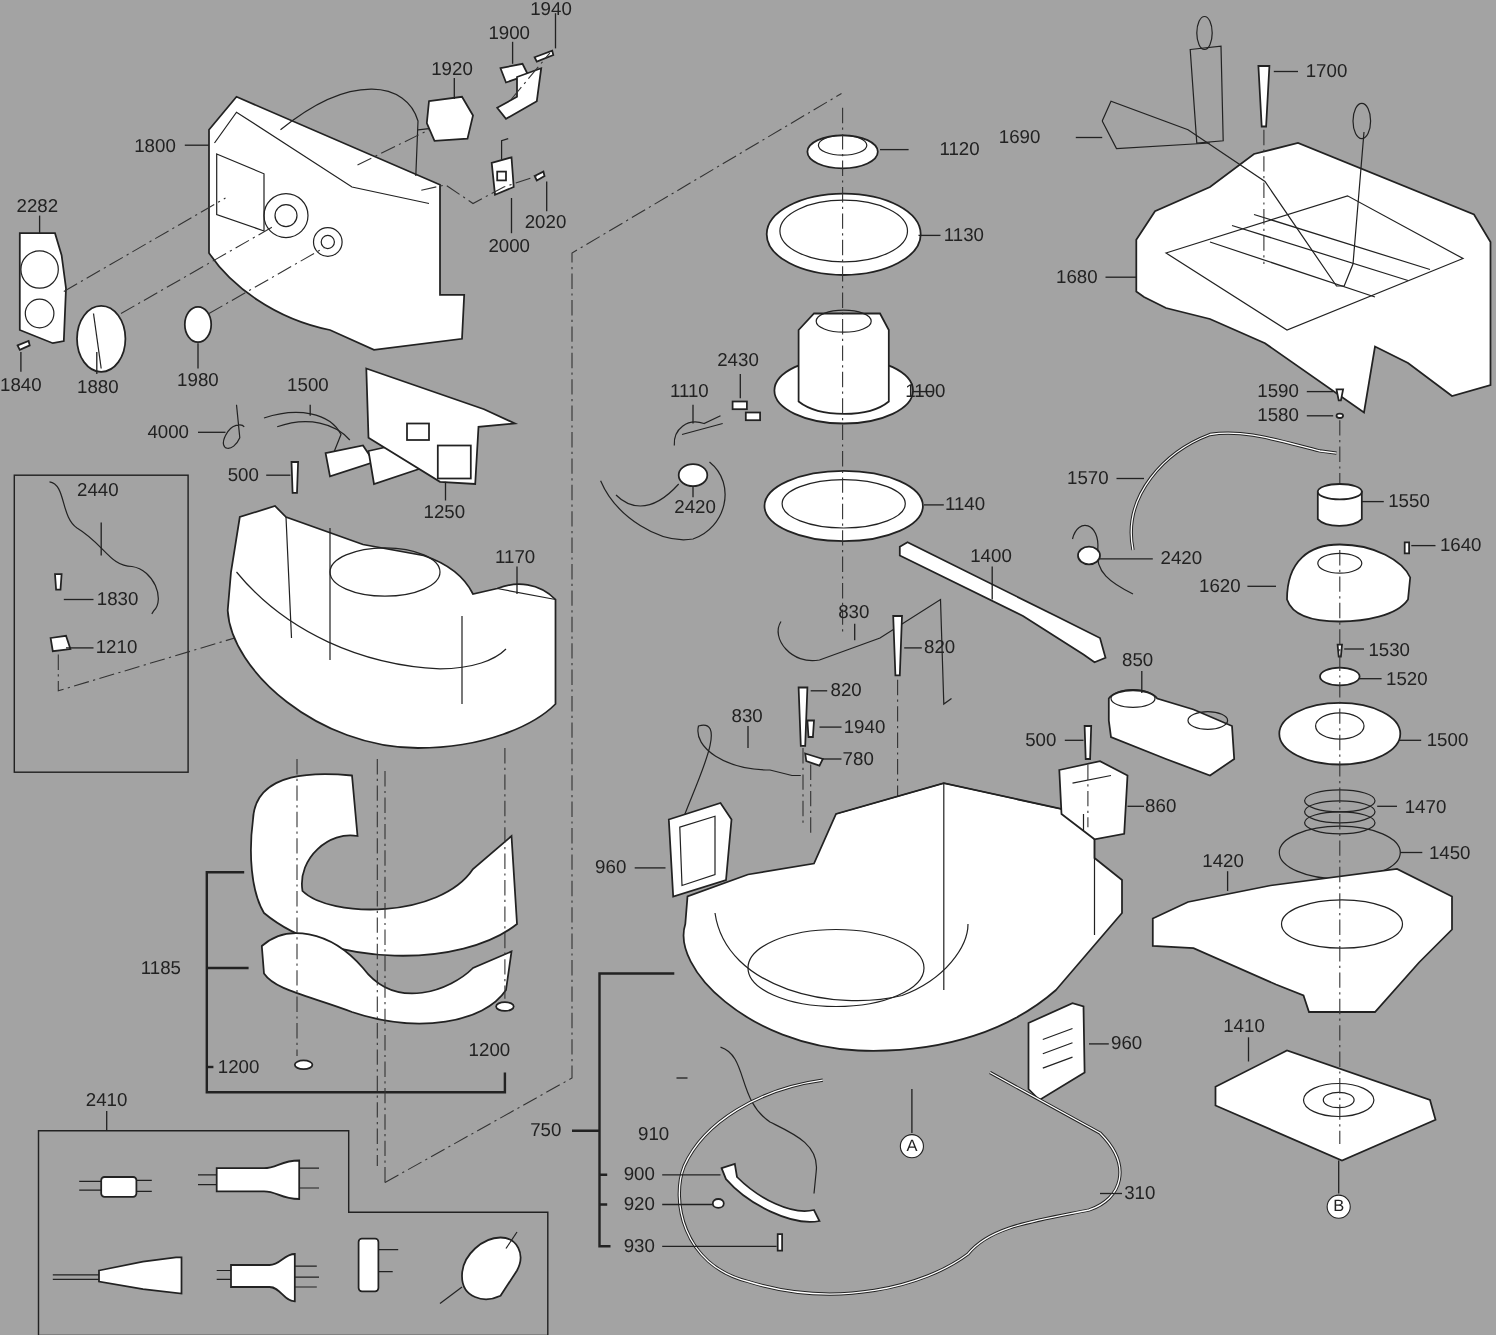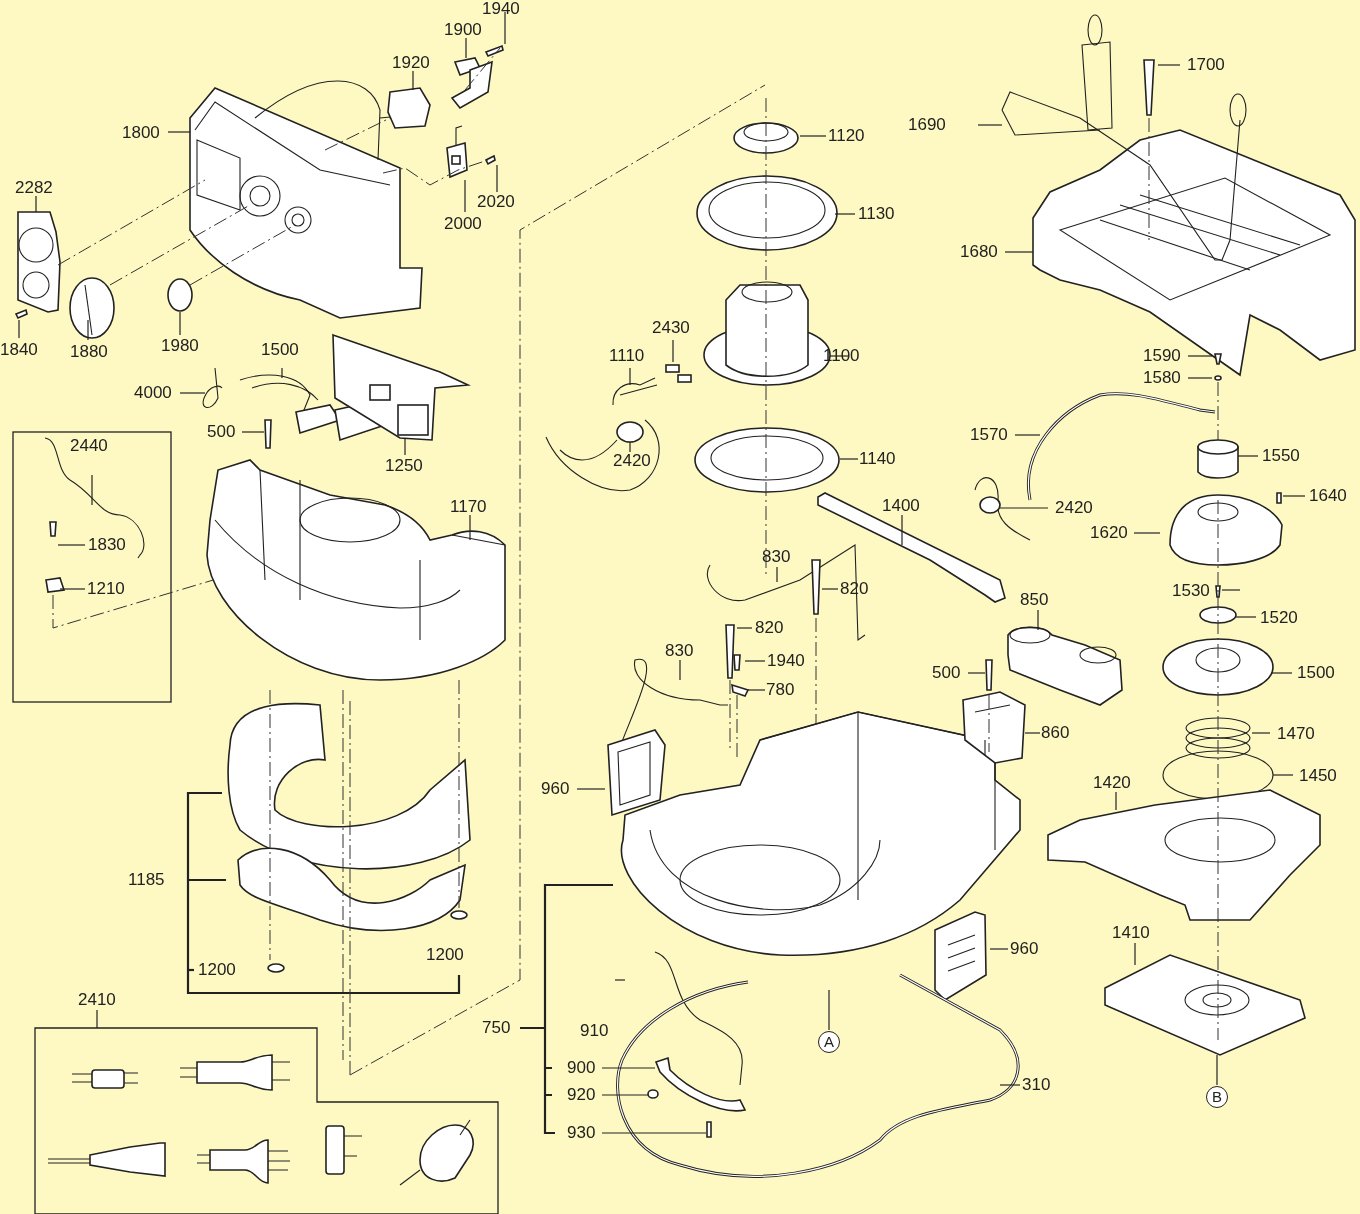--- a/index.html
+++ b/index.html
@@ -1,16 +1,16 @@
 <!DOCTYPE html>
 <html><head>
 <meta charset="utf-8">
 <style>
   html,body{margin:0;padding:0;background:#fff;}
-  #stage{position:relative;width:1360px;height:1214px;background:#fef9c3;overflow:hidden;font-family:"Liberation Sans",sans-serif;color:#222;}
+  #stage{position:relative;width:1360px;height:1214px;background:#a3a3a3;overflow:hidden;font-family:"Liberation Sans",sans-serif;color:#222;}
   svg#art{position:absolute;left:0;top:0;width:1360px;height:1214px;}
   .lbl{position:absolute;font-size:17px;line-height:18px;white-space:nowrap;color:#222;}
   .circ{position:absolute;width:20px;height:20px;border:1.3px solid #222;border-radius:50%;font-size:15px;line-height:20px;text-align:center;background:#fff;}
   .part{fill:#fff;stroke:#222;stroke-width:1.6;}
   .thin{fill:none;stroke:#222;stroke-width:1.1;}
   .lead{fill:none;stroke:#222;stroke-width:1.2;}
   .brk{fill:none;stroke:#222;stroke-width:2.2;}
   .dash{fill:none;stroke:#333;stroke-width:1;stroke-dasharray:14 4 2 4;}
   .box{fill:none;stroke:#222;stroke-width:1.3;}
   .wire{fill:none;stroke:#222;stroke-width:3;}
@@ -347,21 +347,21 @@
 <span class="lbl" style="left:385px;top:457px">1250</span>
 <span class="lbl" style="left:70px;top:437px">2440</span>
 <span class="lbl" style="left:88px;top:536px">1830</span>
 <span class="lbl" style="left:87px;top:580px">1210</span>
 <span class="lbl" style="left:450px;top:498px">1170</span>
 <span class="lbl" style="left:128px;top:871px">1185</span>
 <span class="lbl" style="left:198px;top:961px">1200</span>
 <span class="lbl" style="left:426px;top:946px">1200</span>
 <span class="lbl" style="left:78px;top:991px">2410</span>
 
-<span class="lbl" style="left:828px;top:127px">1120</span>
+<span class="lbl" style="left:854px;top:127px">1120</span>
 <span class="lbl" style="left:858px;top:205px">1130</span>
 <span class="lbl" style="left:823px;top:347px">1100</span>
 <span class="lbl" style="left:609px;top:347px">1110</span>
 <span class="lbl" style="left:652px;top:319px">2430</span>
 <span class="lbl" style="left:613px;top:452px">2420</span>
 <span class="lbl" style="left:859px;top:450px">1140</span>
 <span class="lbl" style="left:882px;top:497px">1400</span>
 <span class="lbl" style="left:762px;top:548px">830</span>
 <span class="lbl" style="left:840px;top:580px">820</span>
 <span class="lbl" style="left:755px;top:619px">820</span>
@@ -384,21 +384,21 @@
 <span class="lbl" style="left:908px;top:116px">1690</span>
 <span class="lbl" style="left:1187px;top:56px">1700</span>
 <span class="lbl" style="left:960px;top:243px">1680</span>
 <span class="lbl" style="left:1143px;top:347px">1590</span>
 <span class="lbl" style="left:1143px;top:369px">1580</span>
 <span class="lbl" style="left:970px;top:426px">1570</span>
 <span class="lbl" style="left:1262px;top:447px">1550</span>
 <span class="lbl" style="left:1055px;top:499px">2420</span>
 <span class="lbl" style="left:1309px;top:487px">1640</span>
 <span class="lbl" style="left:1090px;top:524px">1620</span>
-<span class="lbl" style="left:1172px;top:582px">1530</span>
+<span class="lbl" style="left:1244px;top:582px">1530</span>
 <span class="lbl" style="left:1260px;top:609px">1520</span>
 <span class="lbl" style="left:1297px;top:664px">1500</span>
 <span class="lbl" style="left:1277px;top:725px">1470</span>
 <span class="lbl" style="left:1299px;top:767px">1450</span>
 <span class="lbl" style="left:1093px;top:774px">1420</span>
 <span class="lbl" style="left:1112px;top:924px">1410</span>
 <span class="circ" style="left:1206px;top:1086px">B</span>
 </div>
 
 </body></html>

